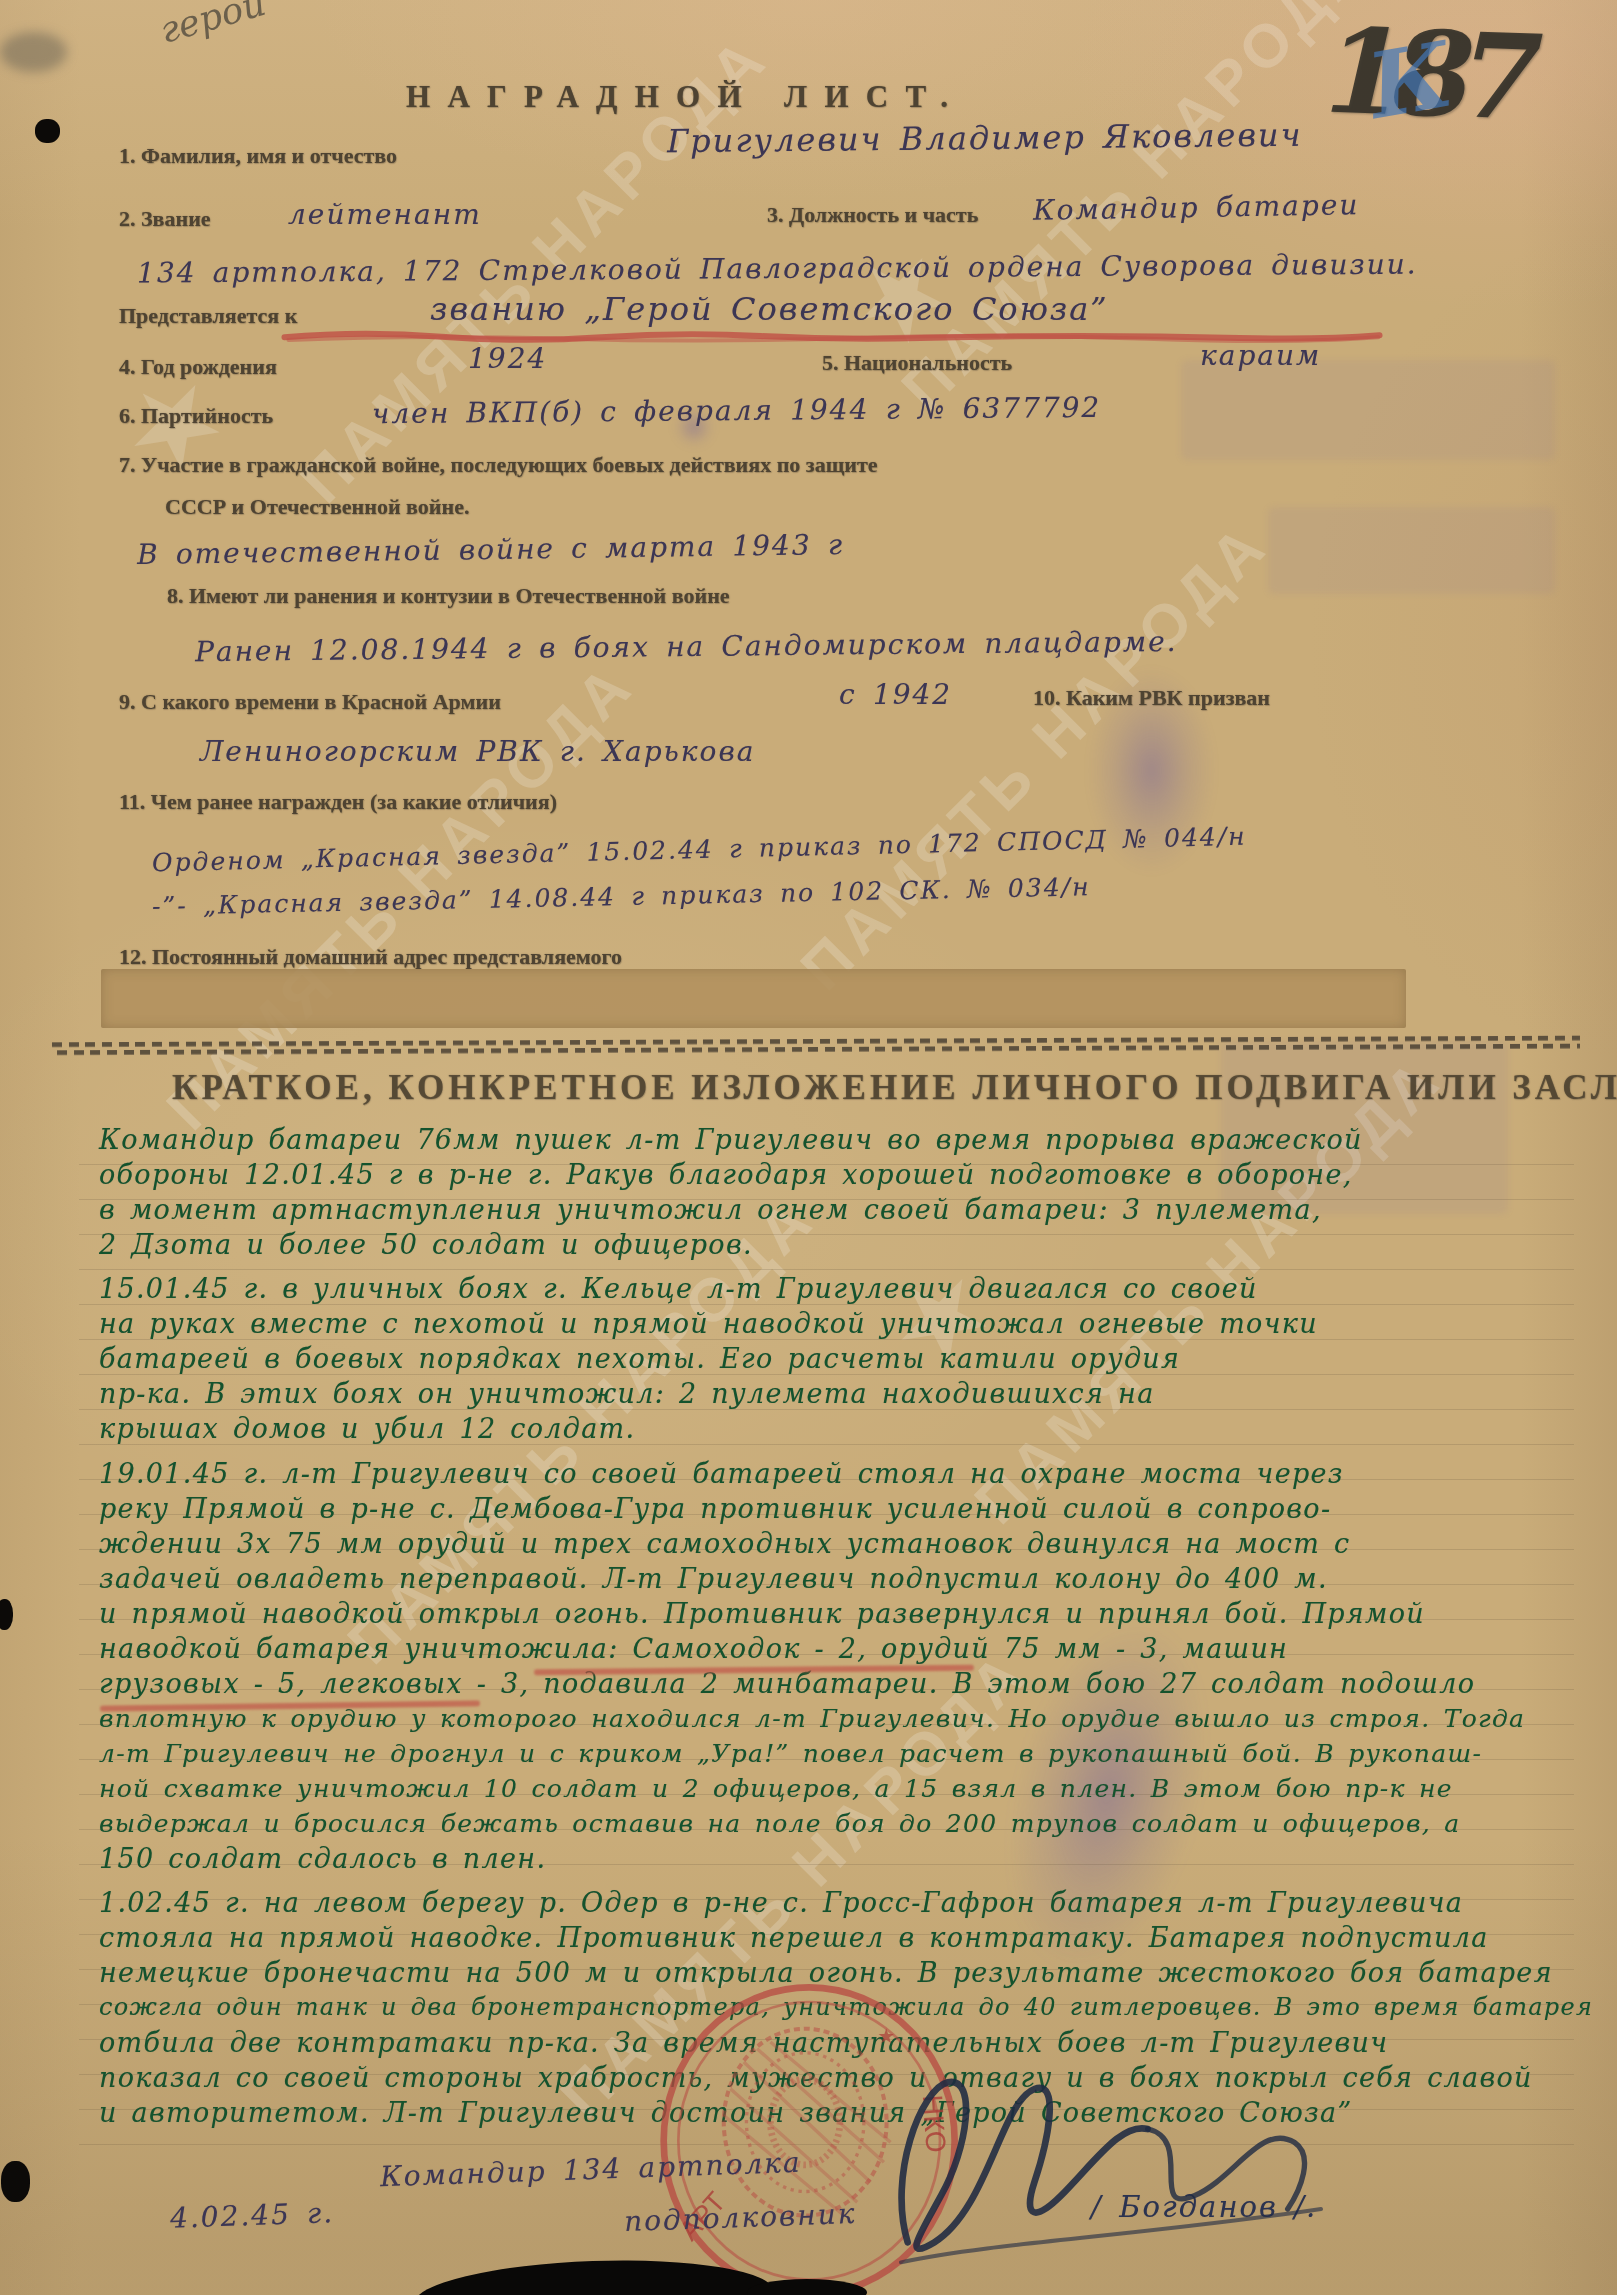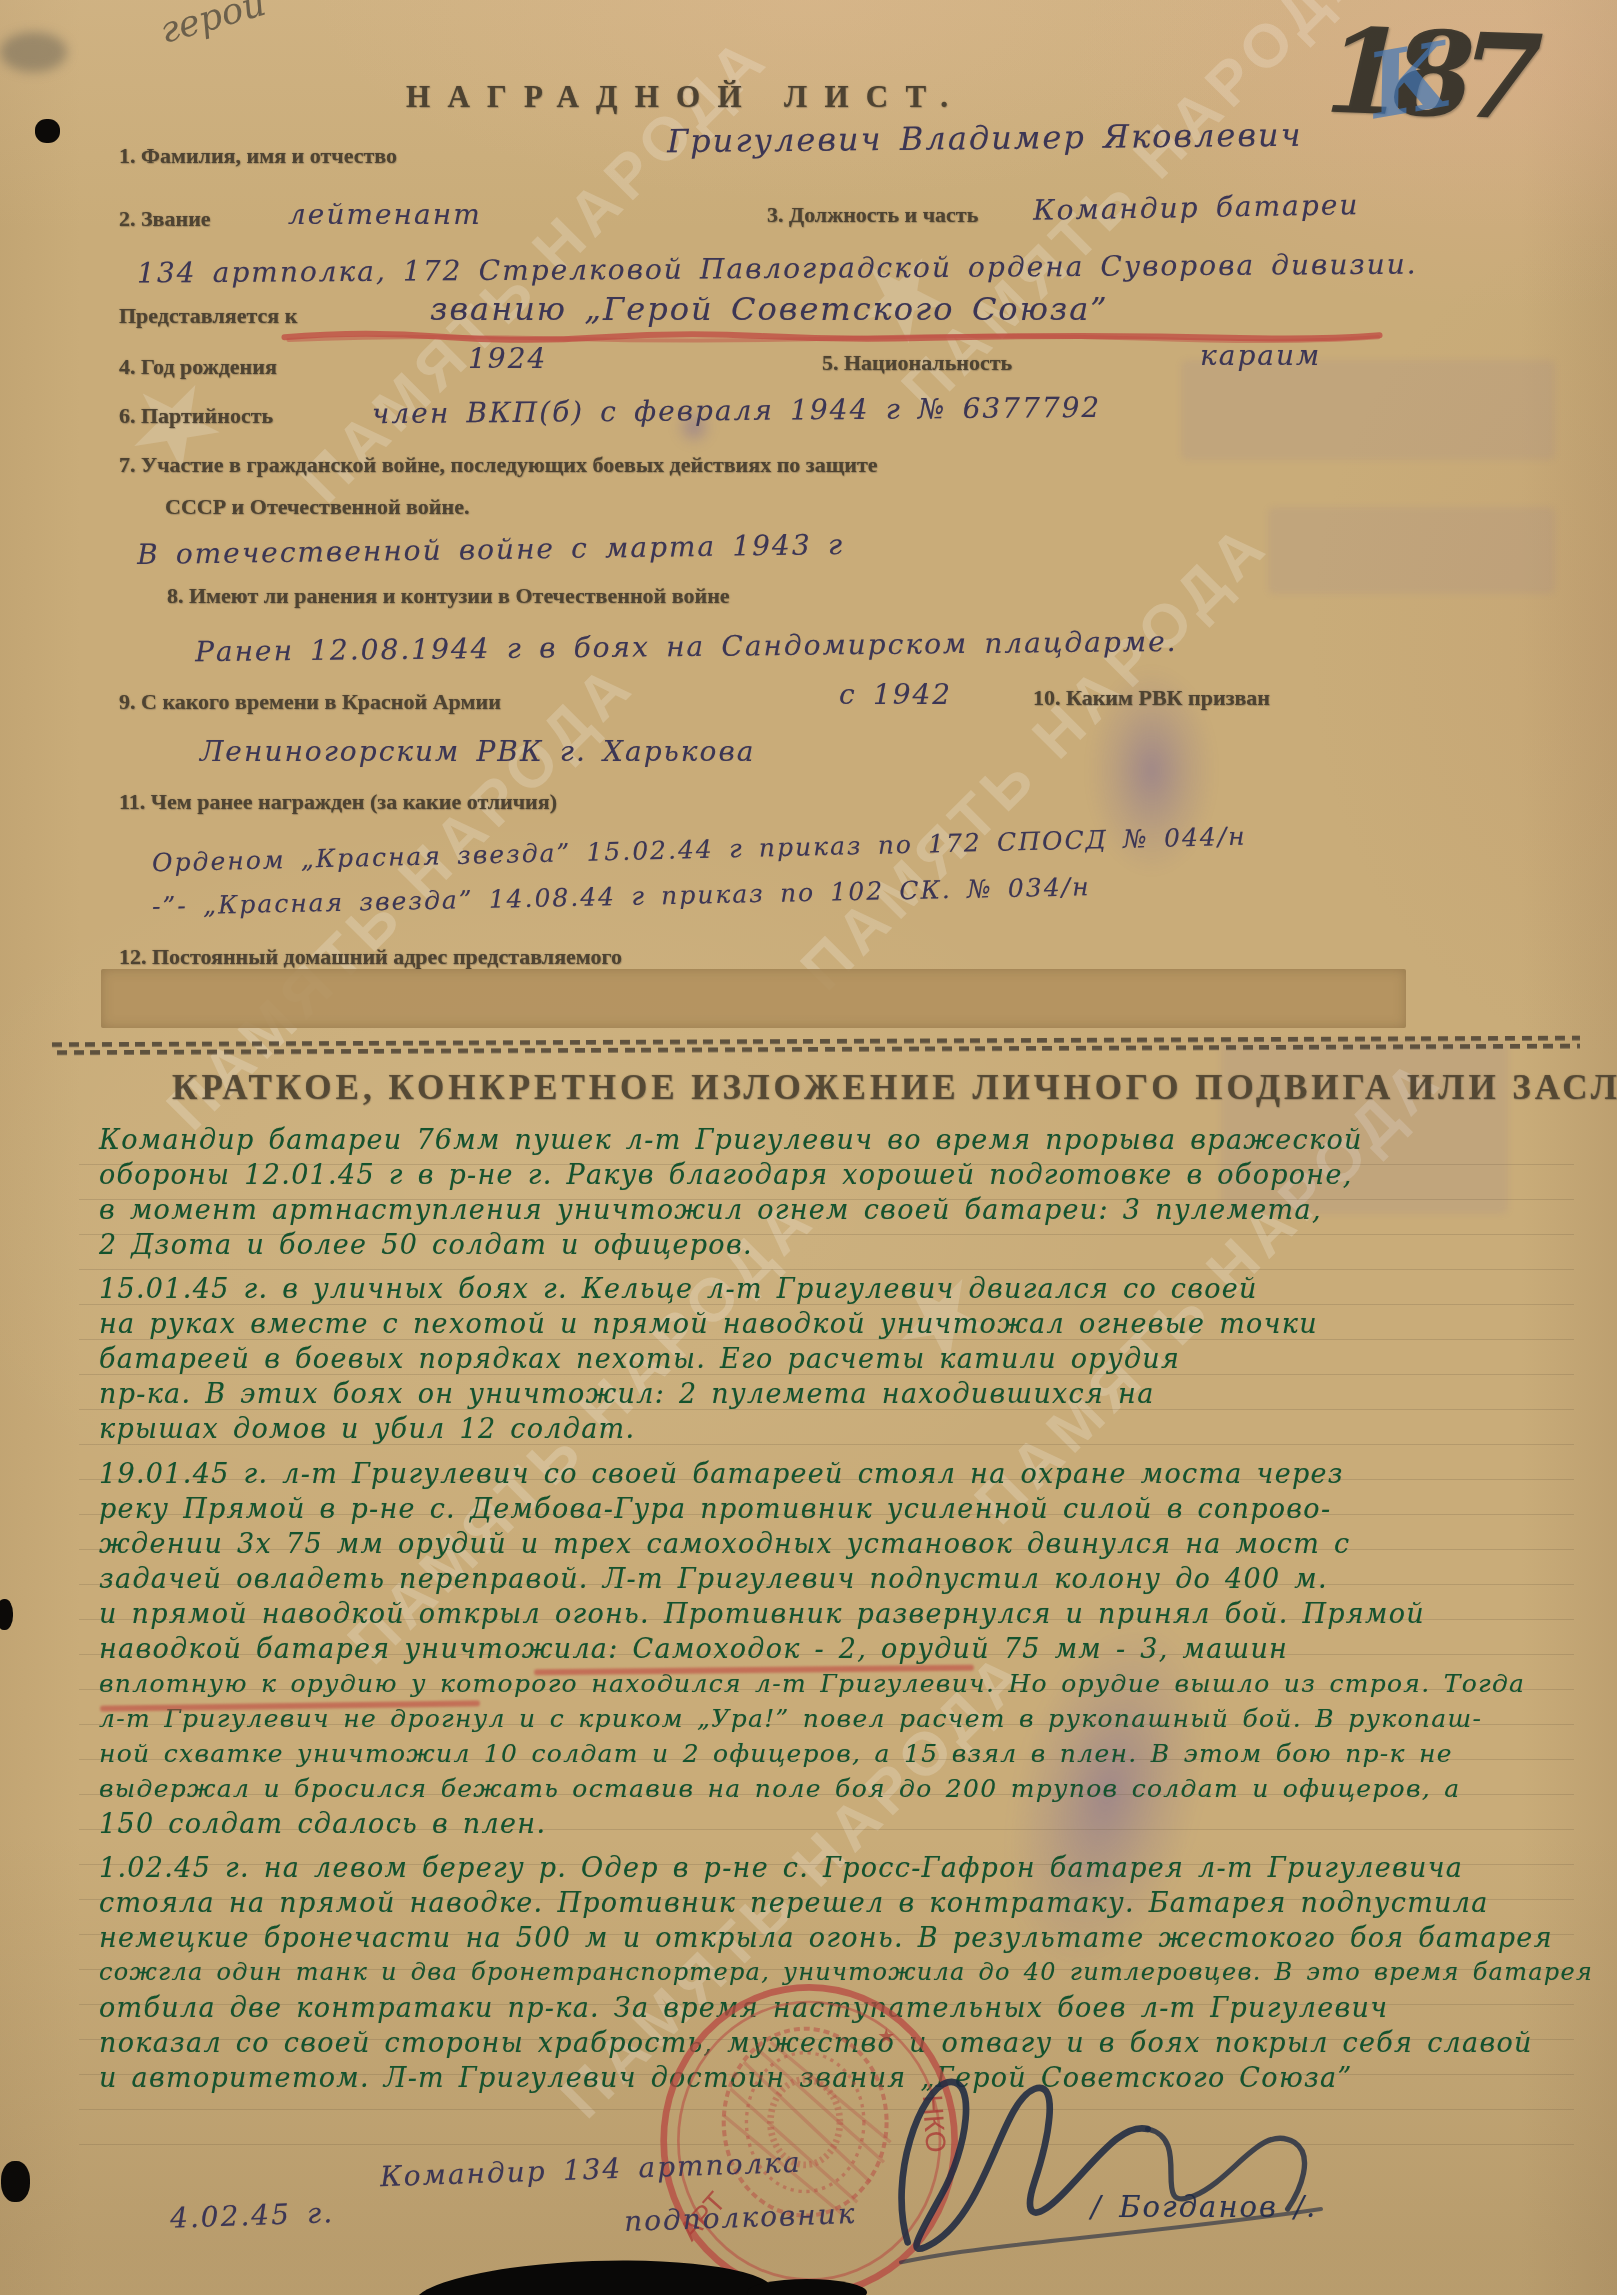--- a/index.html
+++ b/index.html
@@ -174,20 +174,21 @@
   <div class="sline">на руках вместе с пехотой и прямой наводкой уничтожал огневые точки</div>
   <div class="sline">батареей в боевых порядках пехоты. Его расчеты катили орудия</div>
   <div class="sline">пр-ка. В этих боях он уничтожил: 2 пулемета находившихся на</div>
   <div class="sline">крышах домов и убил 12 солдат.</div>
   <div class="sline g">19.01.45 г. л-т Григулевич со своей батареей стоял на охране моста через</div>
   <div class="sline">реку Прямой в р-не с. Дембова-Гура противник усиленной силой в сопрово-</div>
   <div class="sline">ждении 3х 75 мм орудий и трех самоходных установок двинулся на мост с</div>
   <div class="sline">задачей овладеть переправой. Л-т Григулевич подпустил колону до 400 м.</div>
   <div class="sline">и прямой наводкой открыл огонь. Противник развернулся и принял бой. Прямой</div>
   <div class="sline">наводкой батарея уничтожила: Самоходок - 2, орудий 75 мм - 3, машин</div>
+  <div class="sline">грузовых - 5, легковых - 3, подавила 2 минбатареи. В этом бою 27 солдат подошло</div>
   <div class="sline" style="font-size:25px;">вплотную к орудию у которого находился л-т Григулевич. Но орудие вышло из строя. Тогда</div>
   <div class="sline" style="font-size:25px;">л-т Григулевич не дрогнул и с криком „Ура!” повел расчет в рукопашный бой. В рукопаш-</div>
   <div class="sline" style="font-size:25px;">ной схватке уничтожил 10 солдат и 2 офицеров, а 15 взял в плен. В этом бою пр-к не</div>
   <div class="sline" style="font-size:25px;">выдержал и бросился бежать оставив на поле боя до 200 трупов солдат и офицеров, а</div>
   <div class="sline">150 солдат сдалось в плен.</div>
   <div class="sline g">1.02.45 г. на левом берегу р. Одер в р-не с. Гросс-Гафрон батарея л-т Григулевича</div>
   <div class="sline">стояла на прямой наводке. Противник перешел в контратаку. Батарея подпустила</div>
   <div class="sline">немецкие бронечасти на 500 м и открыла огонь. В результате жестокого боя батарея</div>
   <div class="sline" style="font-size:24px;">сожгла один танк и два бронетранспортера, уничтожила до 40 гитлеровцев. В это время батарея</div>
   <div class="sline">отбила две контратаки пр-ка. За время наступательных боев л-т Григулевич</div>

